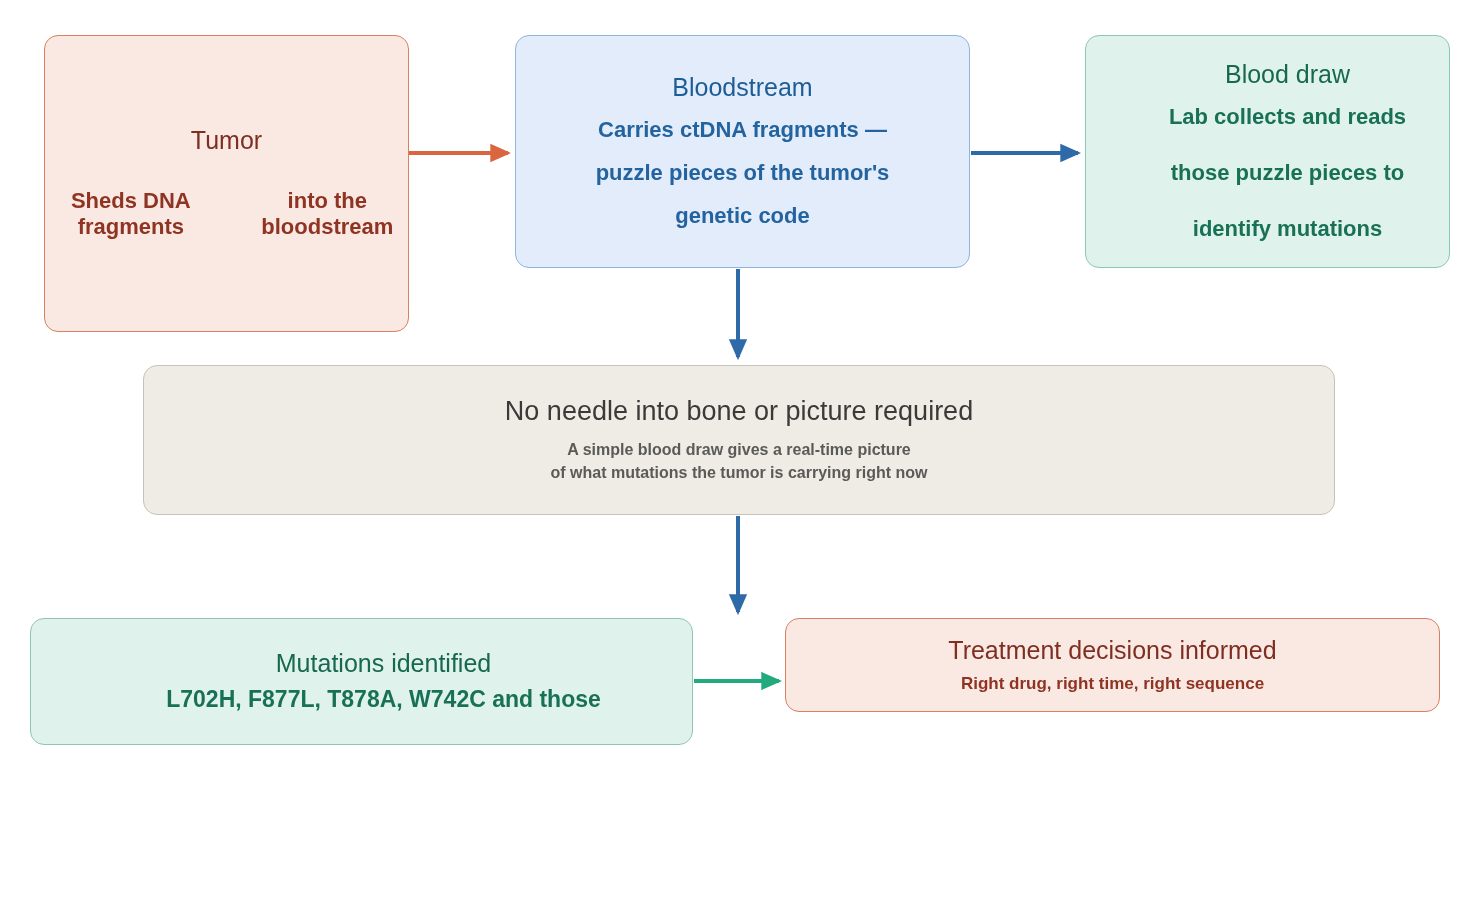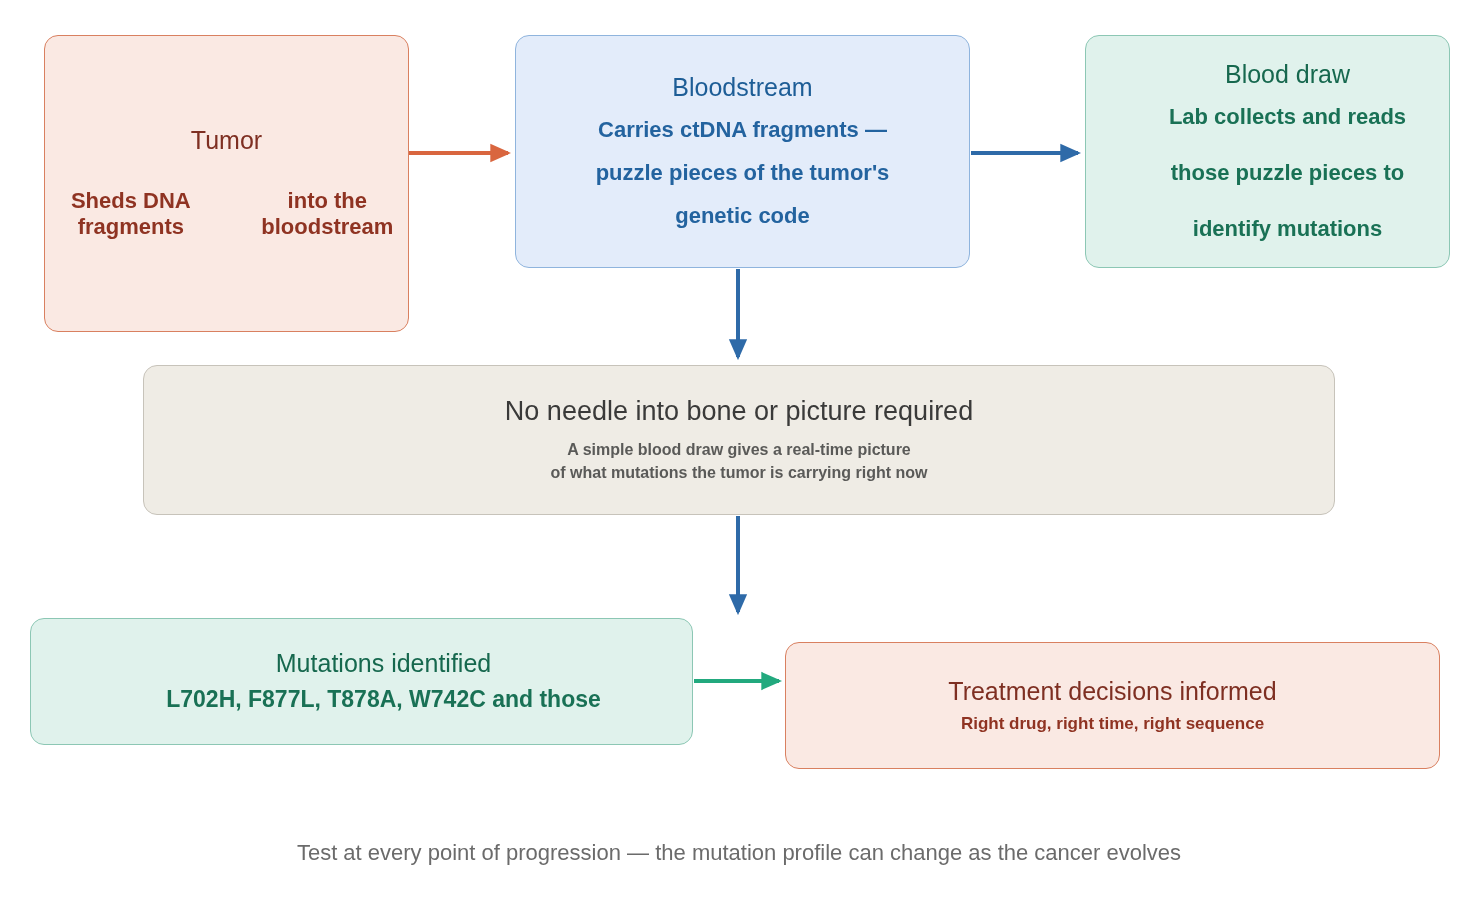--- a/index.html
+++ b/index.html
@@ -105,21 +105,21 @@
   #node-callout .title { font-size: 27px; margin-bottom: 10px; }
   #node-callout .line  { font-size: 16px; line-height: 1.45; }
 
   #node-mutations {
     left: 30px;  top: 618px; width: 663px;  height: 127px; padding-left: 44px;
   }
   #node-mutations .title { margin-bottom: 8px; }
   #node-mutations .line  { font-size: 23px; }
 
   #node-treatment {
-    left: 785px; top: 618px; width: 655px;  height: 127px; margin-top: 24px;
+    left: 785px; top: 618px; width: 655px;  height: 94px;
   }
   #node-treatment .title { margin-bottom: 8px; }
   #node-treatment .line  { font-size: 17px; }
 
   
   .connectors {
     position: absolute;
     inset: 0;
     width: 1478px;
     height: 922px;
@@ -203,15 +203,14 @@
   <div id="node-mutations" class="node theme-green">
     <div class="title">Mutations identified</div>
     <div class="line">L702H, F877L, T878A, W742C and those</div>
   </div>
 
   <div id="node-treatment" class="node theme-pink">
     <div class="title">Treatment decisions informed</div>
     <div class="line">Right drug, right time, right sequence</div>
   </div>
 
-  <div id="footer-caption">Test at every point of progression — the mutation profile can change as the cancer evolves</div>
 
 </div>
 
 </body></html>

